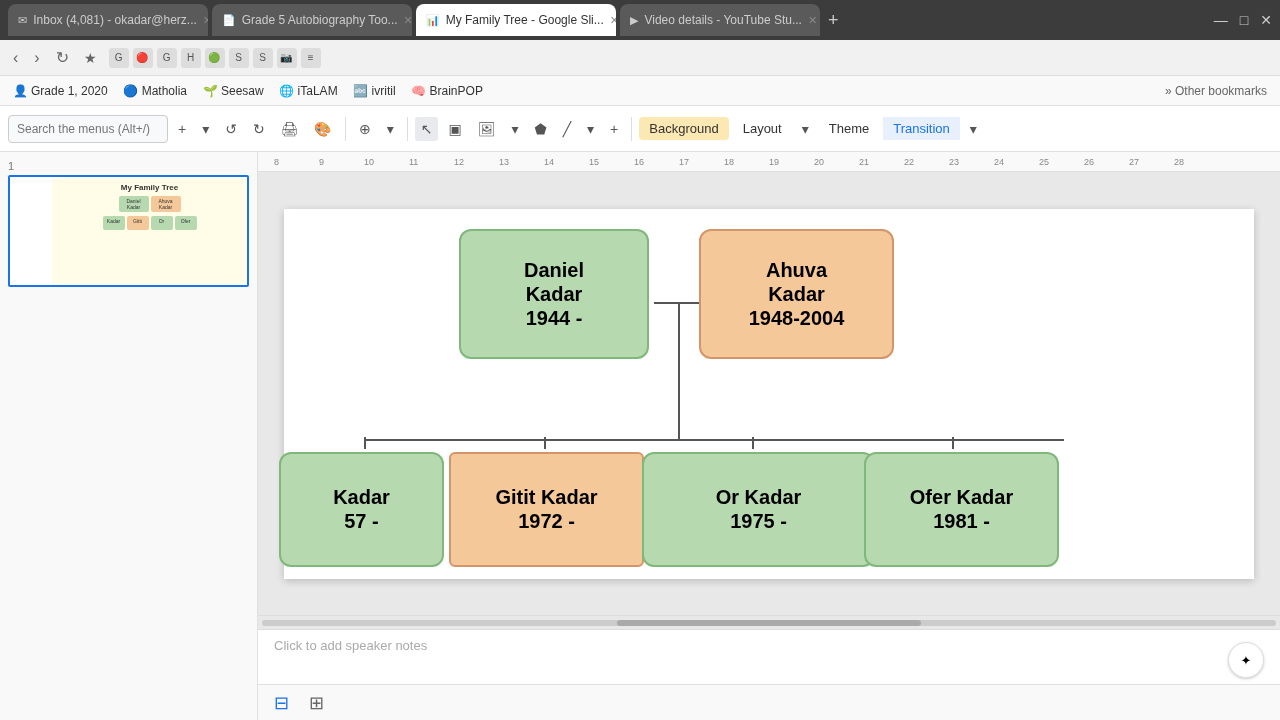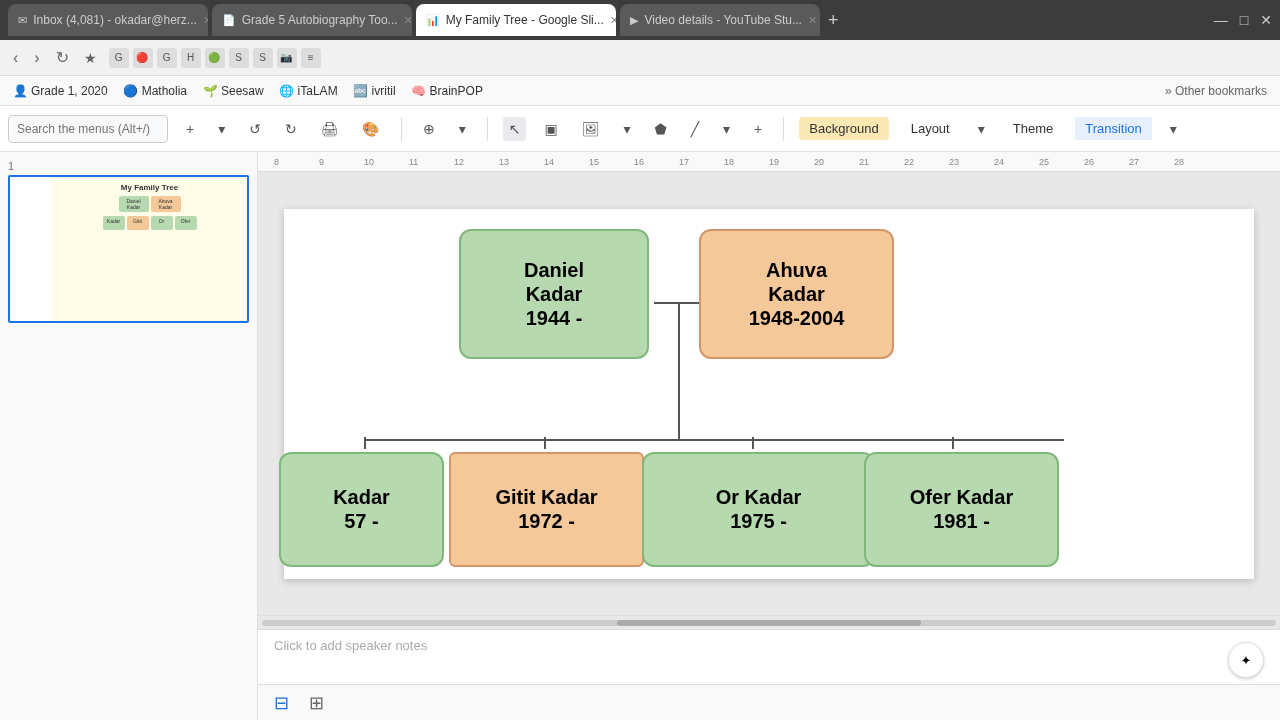--- a/index.html
+++ b/index.html
@@ -22,37 +22,37 @@
     .bookmark-star { color: #666; font-size: 14px; margin-left: 4px; }
     .ext-icons { display: flex; gap: 4px; margin-left: 6px; }
     .ext-icon { width: 20px; height: 20px; border-radius: 3px; background: #ddd; display: flex; align-items: center; justify-content: center; font-size: 10px; color: #555; }
 
     
     .bookmarks-bar { background: #f9f9f9; height: 30px; display: flex; align-items: center; padding: 0 8px; gap: 6px; border-bottom: 1px solid #e0e0e0; font-size: 12px; }
     .bookmark-item { display: flex; align-items: center; gap: 3px; color: #333; cursor: pointer; padding: 2px 5px; border-radius: 3px; white-space: nowrap; }
     .bk-more { margin-left: auto; color: #666; font-size: 12px; cursor: pointer; }
 
     
-    .slides-toolbar { background: #fff; height: 46px; display: flex; align-items: center; padding: 0 8px; gap: 12px; border-bottom: 1px solid #e0e0e0; }
+    .slides-toolbar { background: #fff; height: 46px; display: flex; align-items: center; padding: 0 8px; gap: 4px; border-bottom: 1px solid #e0e0e0; }
     .tb-search { width: 160px; height: 28px; border: 1px solid #ccc; border-radius: 4px; padding: 0 8px; font-size: 12px; background: #f8f9fa; }
     .tb-sep { width: 1px; height: 24px; background: #ddd; margin: 0 3px; }
     .tb-btn { background: none; border: none; cursor: pointer; padding: 4px 6px; border-radius: 3px; font-size: 14px; color: #555; display: flex; align-items: center; }
     .tb-btn.active { background: #e8eaed; }
     .menu-btn { background: none; border: none; cursor: pointer; padding: 4px 10px; font-size: 13px; color: #333; border-radius: 3px; }
     .menu-btn.highlighted { background: #fce8b2; color: #333; border-radius: 4px; }
     .menu-btn.highlighted2 { background: #e8f0fe; color: #1a73e8; border-radius: 0; }
 
     
     .main { display: flex; height: calc(720px - 40px - 36px - 30px - 46px); }
 
     
     .slide-panel { width: 258px; background: #f9f9f9; border-right: 1px solid #e0e0e0; padding: 8px; overflow-y: auto; }
     .slide-thumb { border: 2px solid #1a73e8; border-radius: 2px; background: #fff; cursor: pointer; }
     .slide-num { font-size: 11px; color: #777; margin-bottom: 3px; text-align: left; }
-    .thumb-inner { padding: 6px; height: 144px; overflow: hidden; position: relative; background: #fffde7; margin-left: 42px; }
+    .thumb-inner { padding: 6px; height: 108px; overflow: hidden; position: relative; background: #fffde7; margin-left: 42px; }
     .thumb-title { font-size: 8px; font-weight: bold; color: #333; text-align: center; margin-bottom: 4px; }
     .thumb-boxes { display: flex; flex-wrap: wrap; gap: 2px; justify-content: center; }
     .thumb-box { border-radius: 2px; padding: 2px 3px; font-size: 5px; text-align: center; color: #333; }
 
     
     .canvas-area { flex: 1; display: flex; flex-direction: column; background: #e8e8e8; }
     .ruler-h { height: 20px; background: #f9f9f9; border-bottom: 1px solid #ddd; display: flex; align-items: center; padding-left: 16px; overflow: hidden; position: relative; }
     .ruler-marks { display: flex; font-size: 9px; color: #888; gap: 0; }
     .ruler-mark { width: 45px; text-align: left; }
 

